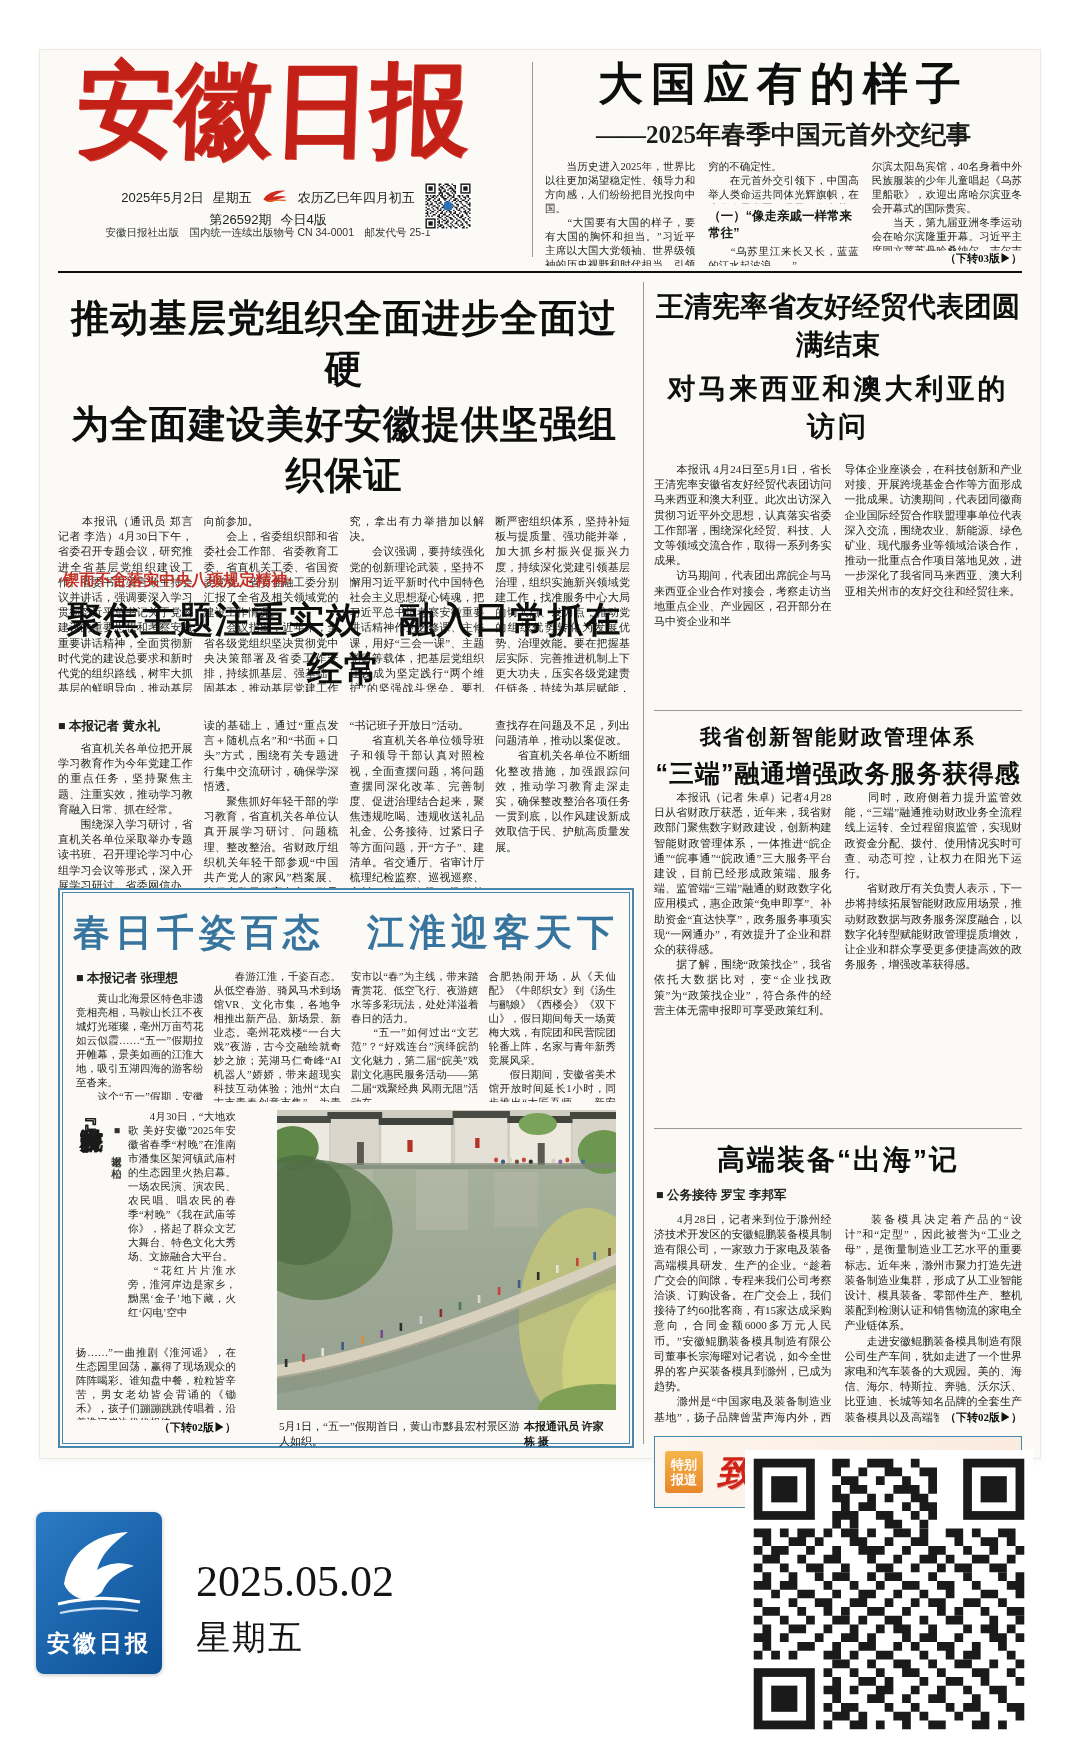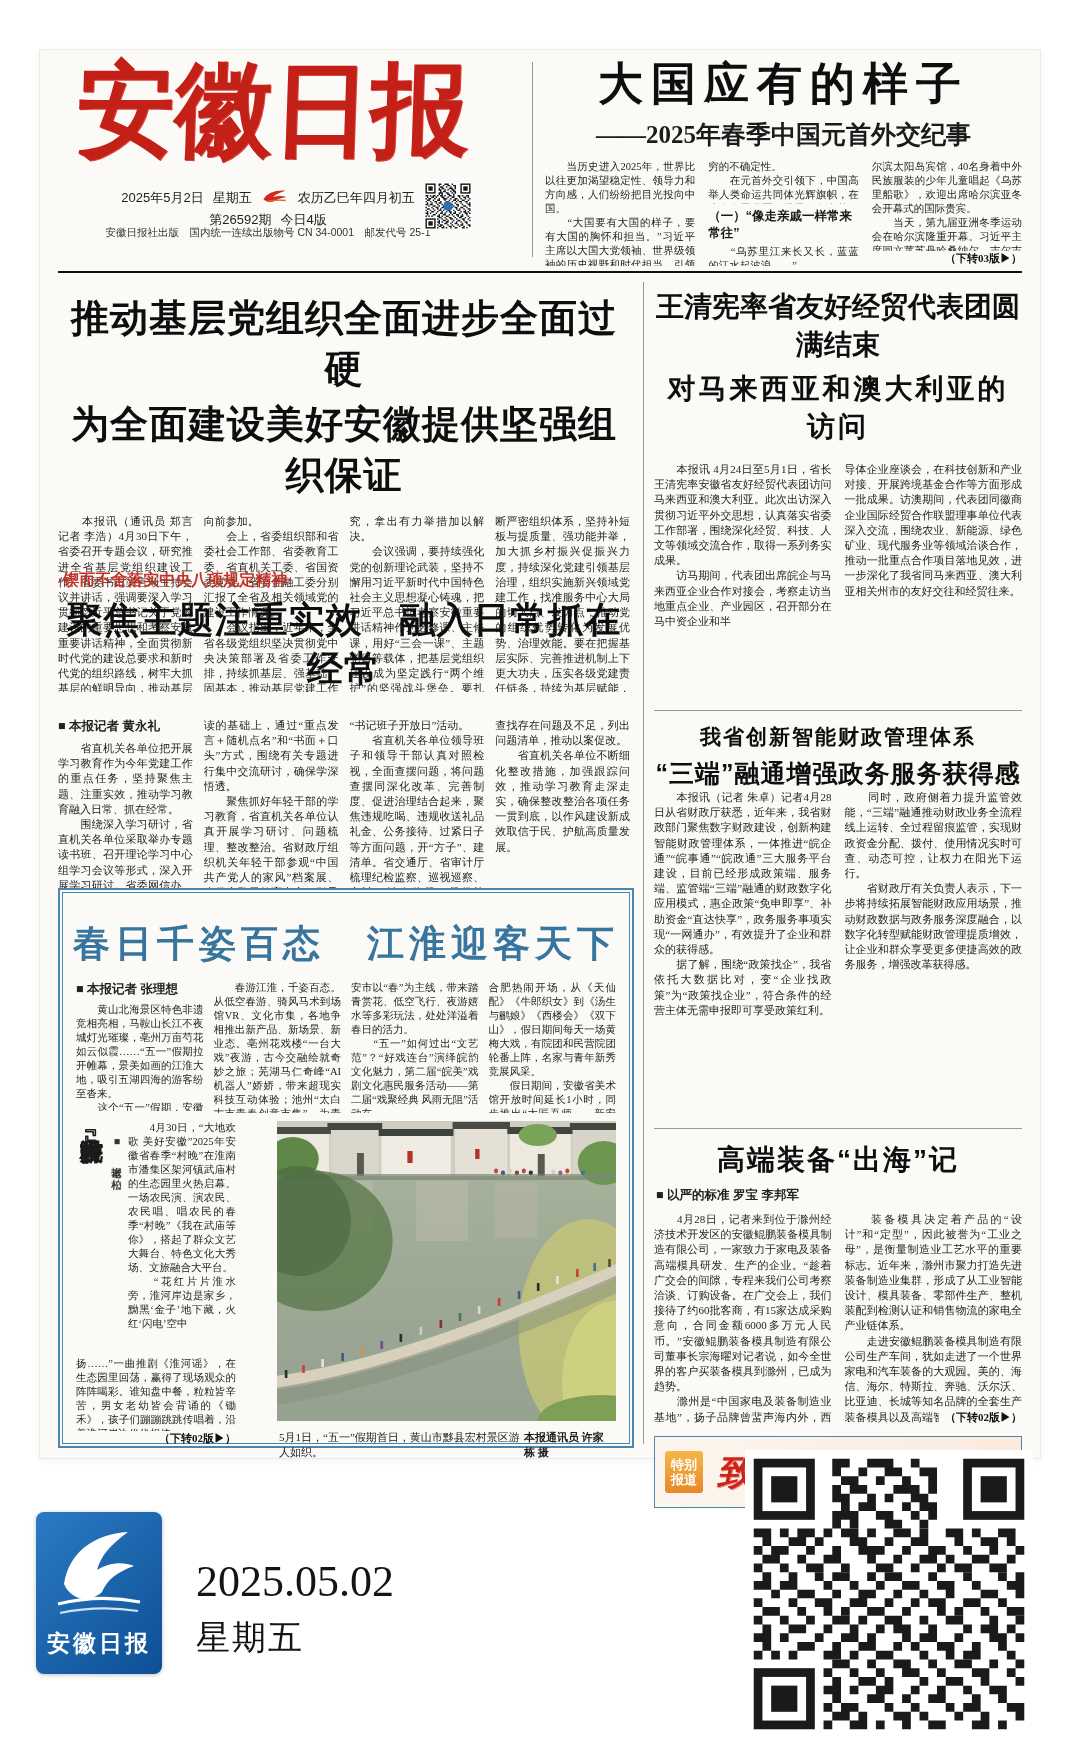--- a/index.html
+++ b/index.html
@@ -139,21 +139,21 @@
       <div class="col coltext">读的基础上，通过“重点发言＋随机点名”和“书面＋口头”方式，围绕有关专题进行集中交流研讨，确保学深悟透。
 　　聚焦抓好年轻干部的学习教育，省直机关各单位认真开展学习研讨、问题梳理、整改整治。省财政厅组织机关年轻干部参观“中国共产党人的家风”档案展、省保密警示教育中心，引导年轻干部不断提高自身修养，强化保密意识，不断筑牢拒腐防变的防线。团省委举办年轻干部座谈会、编发年轻干部违纪违法典型案例、建立分层分类谈心谈话机制以及</div>
       <div class="col coltext">“书记班子开放日”活动。
 　　省直机关各单位领导班子和领导干部认真对照检视，全面查摆问题，将问题查摆同深化改革、完善制度、促进治理结合起来，聚焦违规吃喝、违规收送礼品礼金、公务接待、过紧日子等方面问题，开“方子”、建清单。省交通厅、省审计厅梳理纪检监察、巡视巡察、审计、社会监督、督促检查、信访反映的领导班子和领导干部违反中央八项规定及其实施细则精神问题。省数据资源局通过实地调研、走访座谈、政务服务网络平台等听取意见建议，</div>
       <div class="col coltext">查找存在问题及不足，列出问题清单，推动以案促改。
 　　省直机关各单位不断细化整改措施，加强跟踪问效，推动学习教育走深走实，确保整改整治各项任务一贯到底，以作风建设新成效取信于民、护航高质量发展。</div>
     </div>
   </div>
 
   <div class="abs fbox" style="left:18px;top:838px;width:572px;height:556px;">
-    <div class="ser" style="margin-top:29px;text-align:center;font-size:37px;font-weight:bold;color:#38759e;letter-spacing:5px;">春日千姿百态　江淮迎客天下</div>
+    <div class="ser" style="margin-top:18px;text-align:center;font-size:37px;font-weight:bold;color:#38759e;letter-spacing:5px;">春日千姿百态　江淮迎客天下</div>
     <div class="flexrow" style="gap:10px;margin:12px 16px 0;height:132px;">
       <div class="col">
         <div class="byline sans" style="margin-bottom:5px;">■ 本报记者 张理想</div>
         <div class="coltext small" style="height:108px;">　　黄山北海景区特色非遗竞相亮相，马鞍山长江不夜城灯光璀璨，亳州万亩芍花如云似霞……“五一”假期拉开帷幕，景美如画的江淮大地，吸引五湖四海的游客纷至沓来。
 　　这个“五一”假期，安徽省文化和旅游厅以“春游江淮 乐享五一”为主题，联动全省16市，推荐10个热门一站式旅游目的地、10条主题旅游线路、10类热门主题产品，开展1500余项文旅活动，创新文旅模式，解锁多元玩法，并同步推出住宿优惠、景区免门票、消费券发放等“花式福利”，为广大游客打造一场“皖美”假期。</div>
       </div>
       <div class="col coltext small">　　春游江淮，千姿百态。从低空春游、骑风马术到场馆VR、文化市集，各地争相推出新产品、新场景、新业态。亳州花戏楼“一台大戏”夜游，古今交融绘就奇妙之旅；芜湖马仁奇峰“AI机器人”娇娇，带来超现实科技互动体验；池州“太白古市青春创意市集”，为青年搭建零成本创业舞台；六</div>
       <div class="col coltext small">安市以“春”为主线，带来踏青赏花、低空飞行、夜游嬉水等多彩玩法，处处洋溢着春日的活力。
 　　“五一”如何过出“文艺范”？“好戏连台”演绎皖韵文化魅力，第二届“皖美”戏剧文化惠民服务活动——第二届“戏聚经典 风雨无阻”活动在</div>
       <div class="col coltext small">合肥热闹开场，从《天仙配》《牛郎织女》到《汤生与鹂娘》《西楼会》《双下山》，假日期间每天一场黄梅大戏，有院团和民营院团轮番上阵，名家与青年新秀竞展风采。
@@ -284,21 +284,21 @@
 　　据了解，围绕“政策找企”，我省依托大数据比对，变“企业找政策”为“政策找企业”，符合条件的经营主体无需申报即可享受政策红利。</div>
         <div class="col coltext">　　同时，政府侧着力提升监管效能，“三端”融通推动财政业务全流程线上运转、全过程留痕监管，实现财政资金分配、拨付、使用情况实时可查、动态可控，让权力在阳光下运行。
 　　省财政厅有关负责人表示，下一步将持续拓展智能财政应用场景，推动财政数据与政务服务深度融合，以数字化转型赋能财政管理提质增效，让企业和群众享受更多便捷高效的政务服务，增强改革获得感。</div>
       </div>
     </div>
 
     <div class="rule-h" style="margin-top:10px;"></div>
 
     <div>
       <div class="hl sans" style="font-size:28px;margin-top:12px;letter-spacing:2px;">高端装备“出海”记</div>
-      <div class="byline sans" style="margin:8px 0 0 2px;">■ 以严的标准 罗宝 李邦军</div>
+      <div class="byline sans" style="margin:8px 0 0 2px;">■ 公务接待 罗宝 李邦军</div>
       <div style="position:relative;">
         <div class="flexrow" style="gap:13px;margin-top:8px;height:212px;">
           <div class="col coltext">　　4月28日，记者来到位于滁州经济技术开发区的安徽鲲鹏装备模具制造有限公司，一家致力于家电及装备高端模具研发、生产的企业。“趁着广交会的间隙，专程来我们公司考察洽谈、订购设备。在广交会上，我们接待了约60批客商，有15家达成采购意向，合同金额6000多万元人民币。”安徽鲲鹏装备模具制造有限公司董事长宗海曜对记者说，如今全世界的客户买装备模具到滁州，已成为趋势。
 　　滁州是“中国家电及装备制造业基地”，扬子品牌曾蜚声海内外，西门子、康佳、东菱、惠科、创维等国内外知名家电企业纷纷落户。</div>
           <div class="col coltext">　　装备模具决定着产品的“设计”和“定型”，因此被誉为“工业之母”，是衡量制造业工艺水平的重要标志。近年来，滁州市聚力打造先进装备制造业集群，形成了从工业智能设计、模具装备、零部件生产、整机装配到检测认证和销售物流的家电全产业链体系。
 　　走进安徽鲲鹏装备模具制造有限公司生产车间，犹如走进了一个世界家电和汽车装备的大观园。美的、海信、海尔、特斯拉、奔驰、沃尔沃、比亚迪、长城等知名品牌的全套生产装备模具以及高端智能CNC折弯钣金装备、自动换模发泡装备、汽车内饰成型设备、汽车座椅发泡设备等，都从这里产生，随后走向世界。</div>
         </div>
         <div class="turn" style="position:absolute;right:0;bottom:-1px;background:#fbfaf7;padding-left:6px;">（下转02版▶）</div>
       </div>
     </div>

